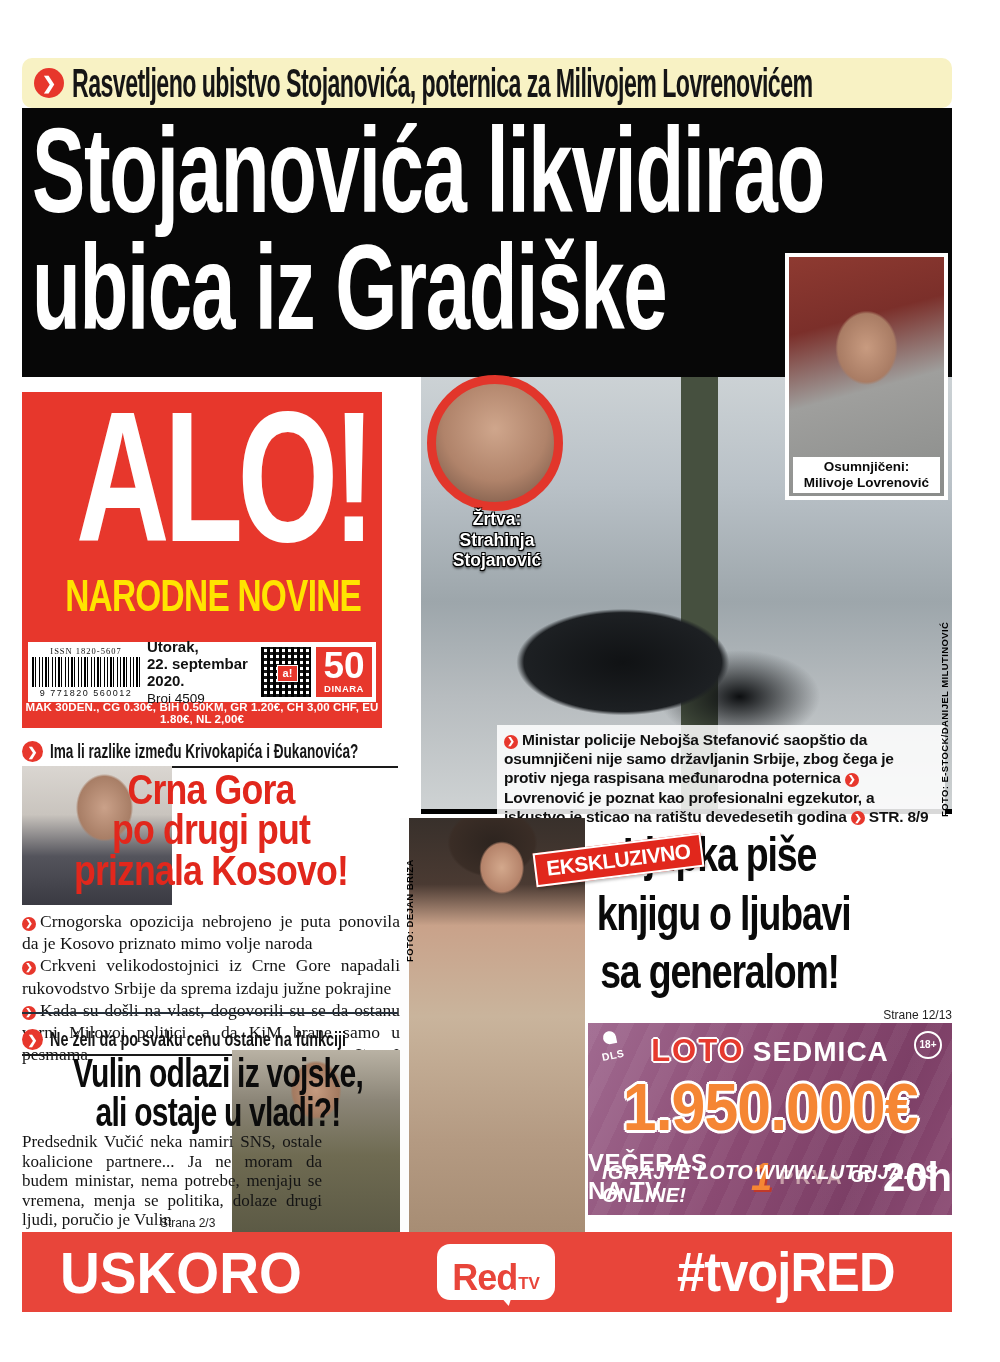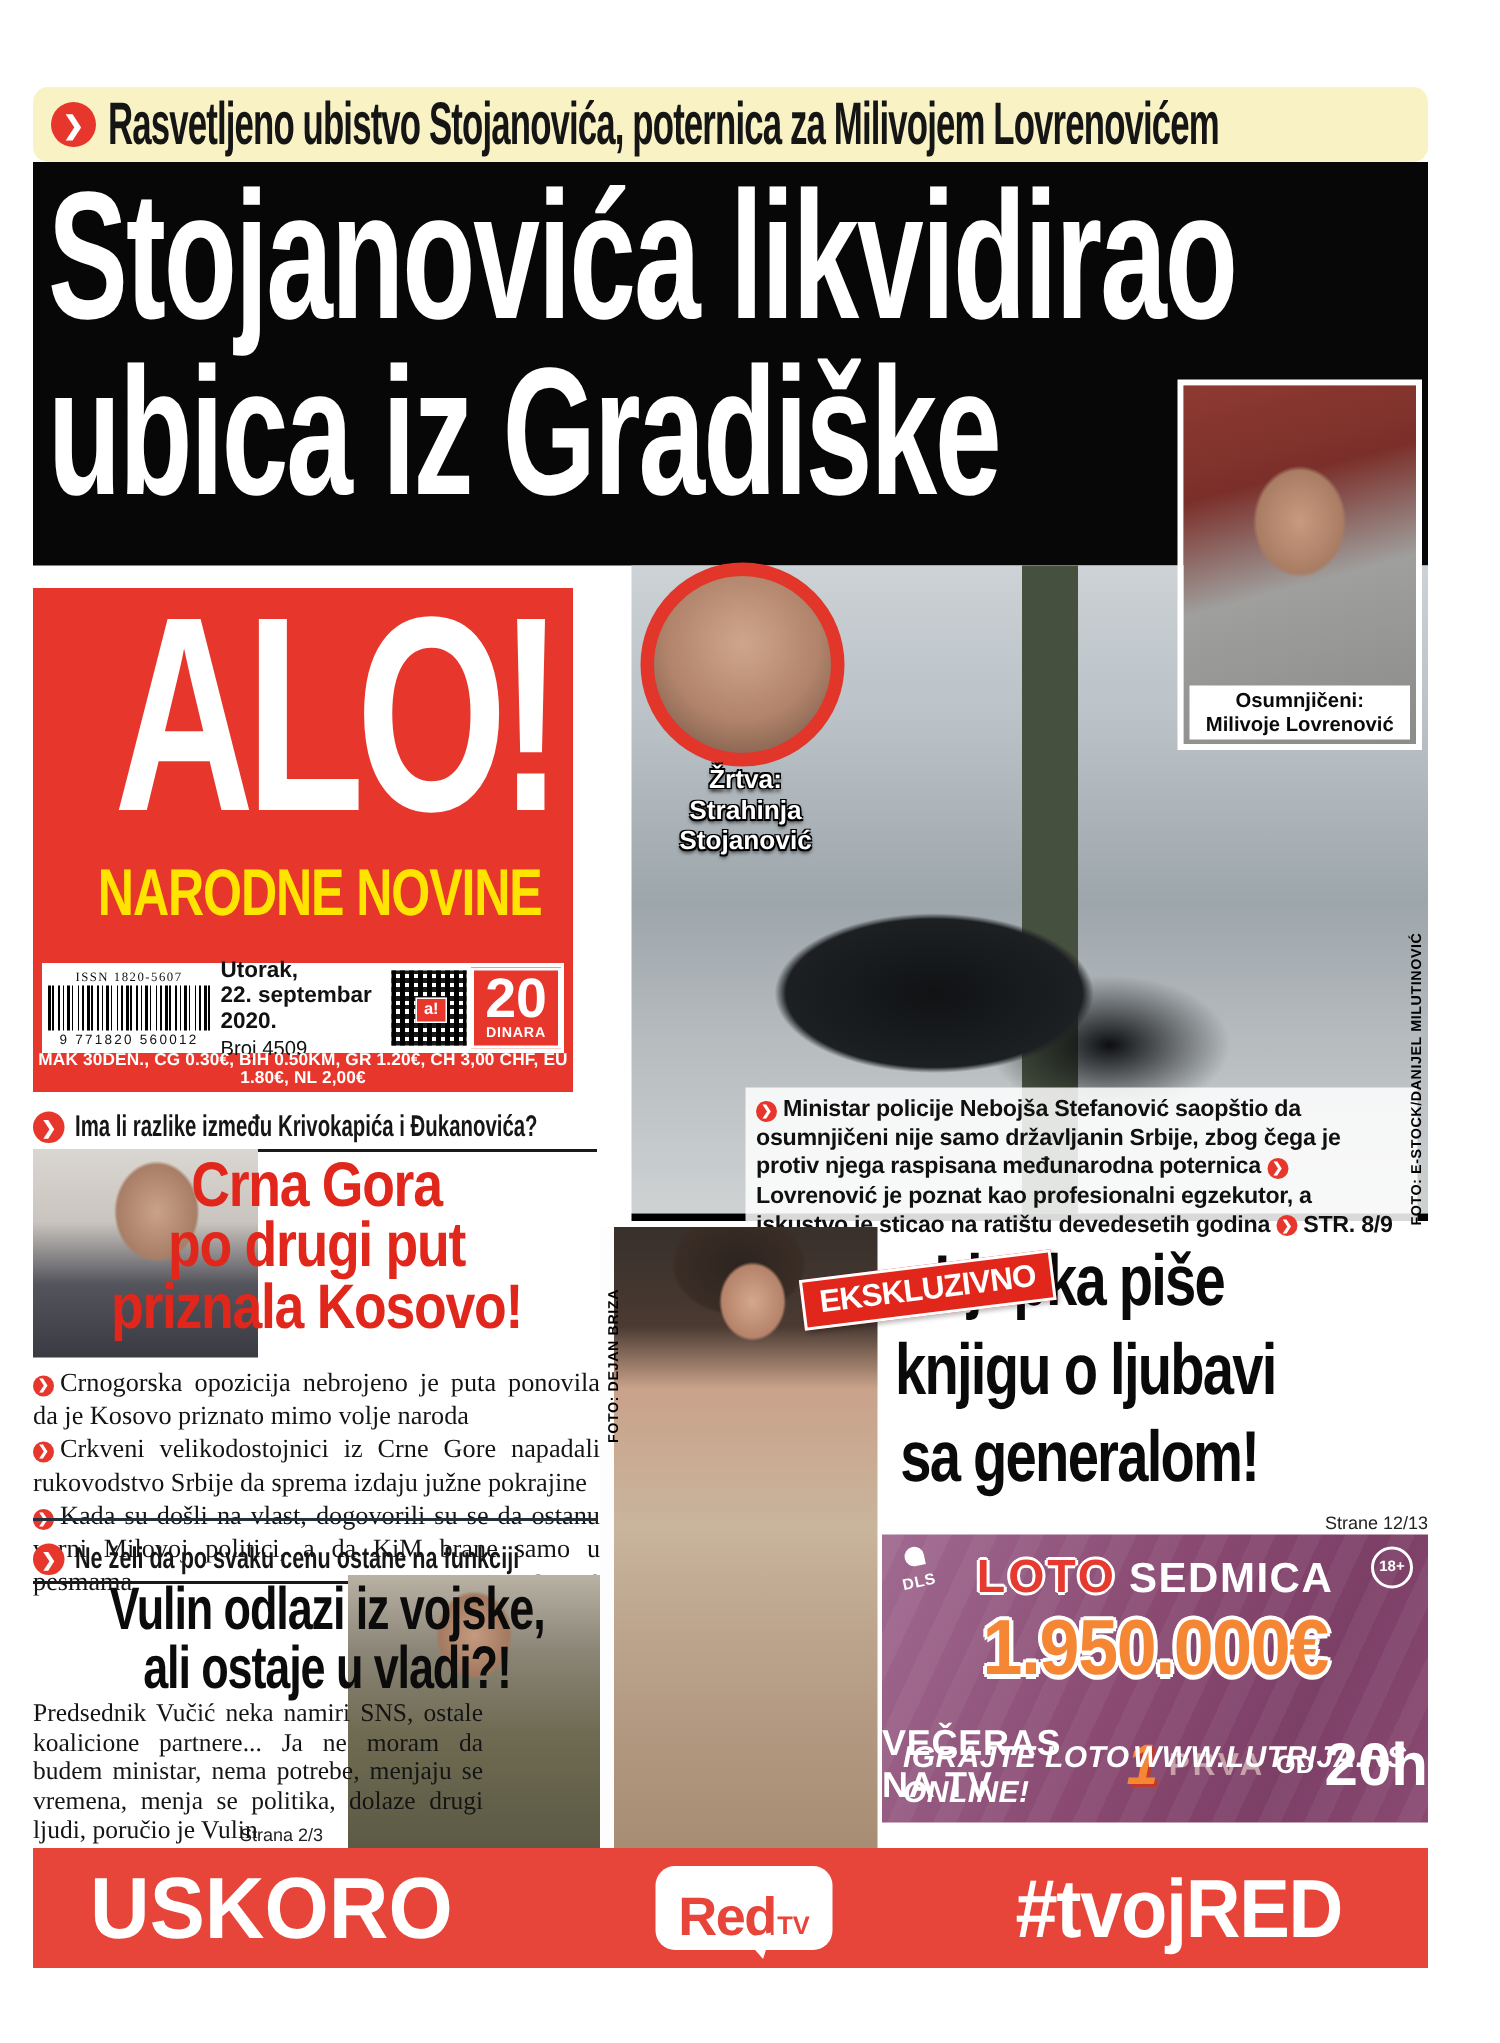--- a/index.html
+++ b/index.html
@@ -137,21 +137,21 @@
       linear-gradient(115deg,#a06a90 0%,#8a4a72 45%,#7c3f66 75%,#8a4a72 100%);}
   .dls{position:absolute;left:12px;top:8px;color:#fff;text-align:center;transform:rotate(-12deg);}
   .dls-icon{display:block;width:13px;height:13px;margin:0 auto 1px;border-radius:50% 50% 0 50%;background:#fff;}
   .dls-txt{font-size:10.5px;font-weight:bold;letter-spacing:.5px;}
   .loto-title{position:absolute;left:0;top:10px;width:100%;text-align:center;}
   .loto-word{font-size:31px;font-weight:bold;color:#e63a2e;letter-spacing:2px;
       text-shadow:-2px 0 0 #fff,2px 0 0 #fff,0 -2px 0 #fff,0 2px 0 #fff,-1px -1px 0 #fff,1px 1px 0 #fff,-1px 1px 0 #fff,1px -1px 0 #fff;}
   .sedmica{font-size:28px;font-weight:bold;color:#fff;letter-spacing:1px;margin-left:8px;}
   .age{position:absolute;right:10px;top:8px;width:24px;height:24px;border:2px solid #fff;border-radius:50%;
       color:#fff;font-size:10px;font-weight:bold;text-align:center;line-height:24px;}
-  .amount{position:absolute;left:0;top:46px;width:100%;text-align:center;font-size:52px;font-weight:bold;
+  .amount{position:absolute;left:0;top:46px;width:100%;text-align:center;font-size:66px;font-weight:bold;
       color:#f58634;letter-spacing:-1px;
       text-shadow:-3px 0 0 #fff,3px 0 0 #fff,0 -3px 0 #fff,0 3px 0 #fff,-2px -2px 0 #fff,2px 2px 0 #fff,-2px 2px 0 #fff,2px -2px 0 #fff;}
   .tvline{position:absolute;left:0;top:126px;width:100%;display:flex;align-items:center;justify-content:center;gap:7px;}
   .tvline .w1{font-size:24px;font-weight:bold;color:#fff;letter-spacing:.5px;}
   .prva1{font-size:38px;font-weight:bold;font-style:italic;color:#f58634;line-height:.9;
       text-shadow:2px 2px 0 #c0392b;}
   .prvatxt{font-size:21px;font-weight:bold;color:rgba(255,235,220,.55);letter-spacing:2px;}
   .odtxt{font-size:17px;font-weight:bold;color:#fff;}
   .h20{font-size:40px;font-weight:bold;color:#fff;}
   .loto-bottom{position:absolute;left:14px;right:14px;bottom:8px;display:flex;justify-content:space-between;
@@ -217,21 +217,21 @@
       </div>
       <div class="dateblk">
         <span class="d1">Utorak,</span>
         <span class="d2">22. septembar 2020.</span>
         <span class="d3">Broj 4509</span>
       </div>
       <div class="qr">
         <span class="qr-a">a!</span>
       </div>
       <div class="price">
-        <span class="v">20</span>
+        <span class="v">50</span>
         <span class="u">DINARA</span>
       </div>
     </div>
     <div class="alo-strip">MAK 30DEN., CG 0.30€, BIH 0.50KM, GR 1.20€, CH 3,00 CHF, EU 1.80€, NL 2,00€</div>
   </div>
 
   <div class="abs kick k-kick">
     <span class="arrow arrow-md"></span>
     <span class="txt sx" style="--sx:.68">Ima li razlike između Krivokapića i Đukanovića?</span>
   </div>

